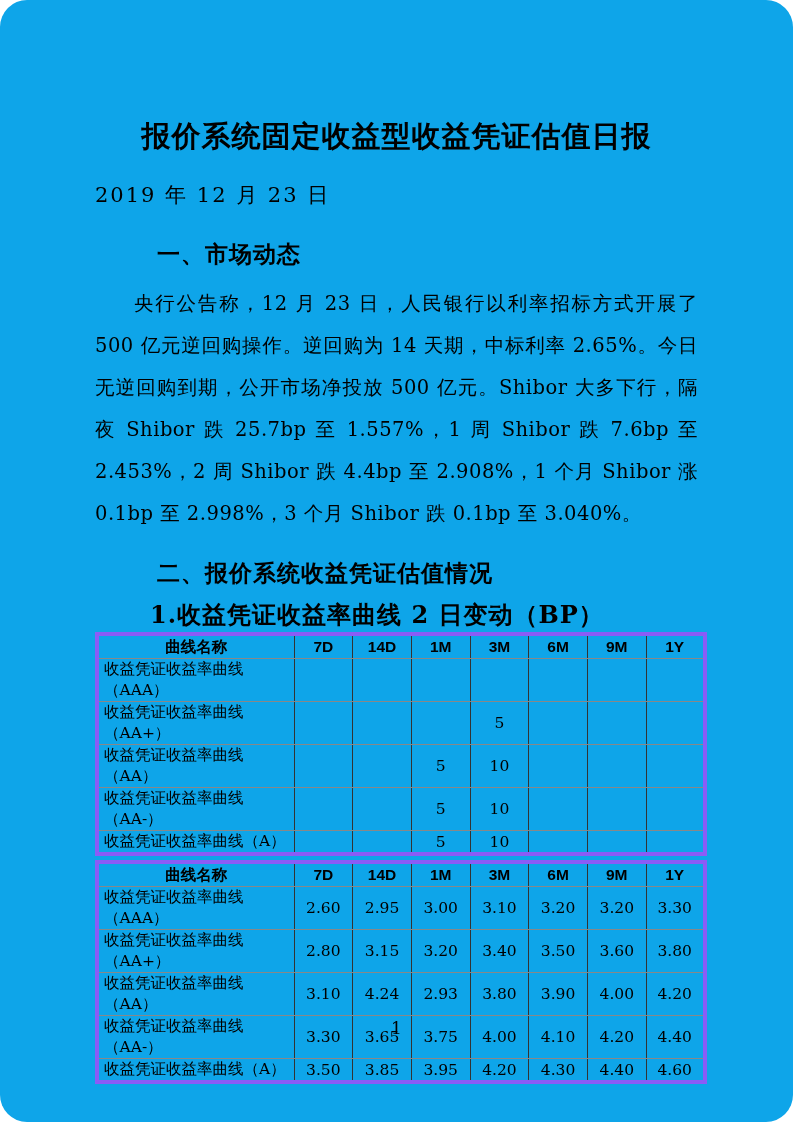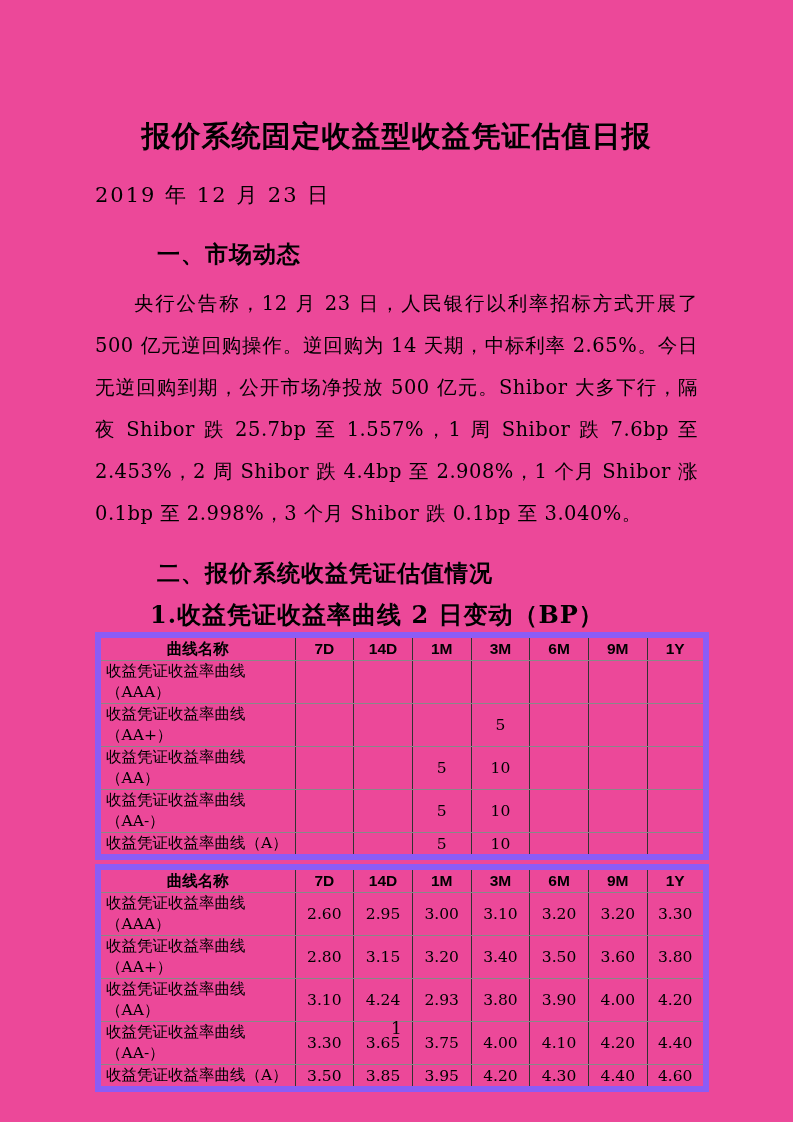--- a/index.html
+++ b/index.html
@@ -5,26 +5,27 @@
   html, body {
     margin: 0;
     padding: 0;
     background: #ffffff;
   }
   .page {
     position: relative;
     width: 793px;
     height: 1122px;
     margin: 0 auto;
-    background: #ec4899;
+    background: #0ea5e9;
     box-sizing: border-box;
     padding: 116px 95px 0 95px;
     color: #111;
     font-family: "DejaVu Serif", "Liberation Serif", serif;
     overflow: hidden;
+    border-radius: 27px;
   }
   .doc-title {
     margin: 0;
     font-family: "Liberation Sans", "DejaVu Sans", sans-serif;
     font-weight: bold;
     font-size: 29px;
     line-height: 40px;
     text-align: center;
     letter-spacing: 1px;
     color: #000;
@@ -75,21 +76,21 @@
     margin-top: 13px;
   }
   .sub-heading.second {
     margin-top: 23px;
   }
   table.data-table {
     width: 608px;
     margin-top: 4px;
     border-collapse: collapse;
     table-layout: fixed;
-    border: 6px solid #8b5cf6;
+    border: 4px solid #8b5cf6;
     font-size: 15.5px;
   }
   table.data-table th {
     font-family: "Liberation Sans", "DejaVu Sans", sans-serif;
     font-weight: bold;
     border: 1px solid #333;
     border-bottom: 1px solid #888;
     height: 22px;
     padding: 0 2px;
     text-align: center;

